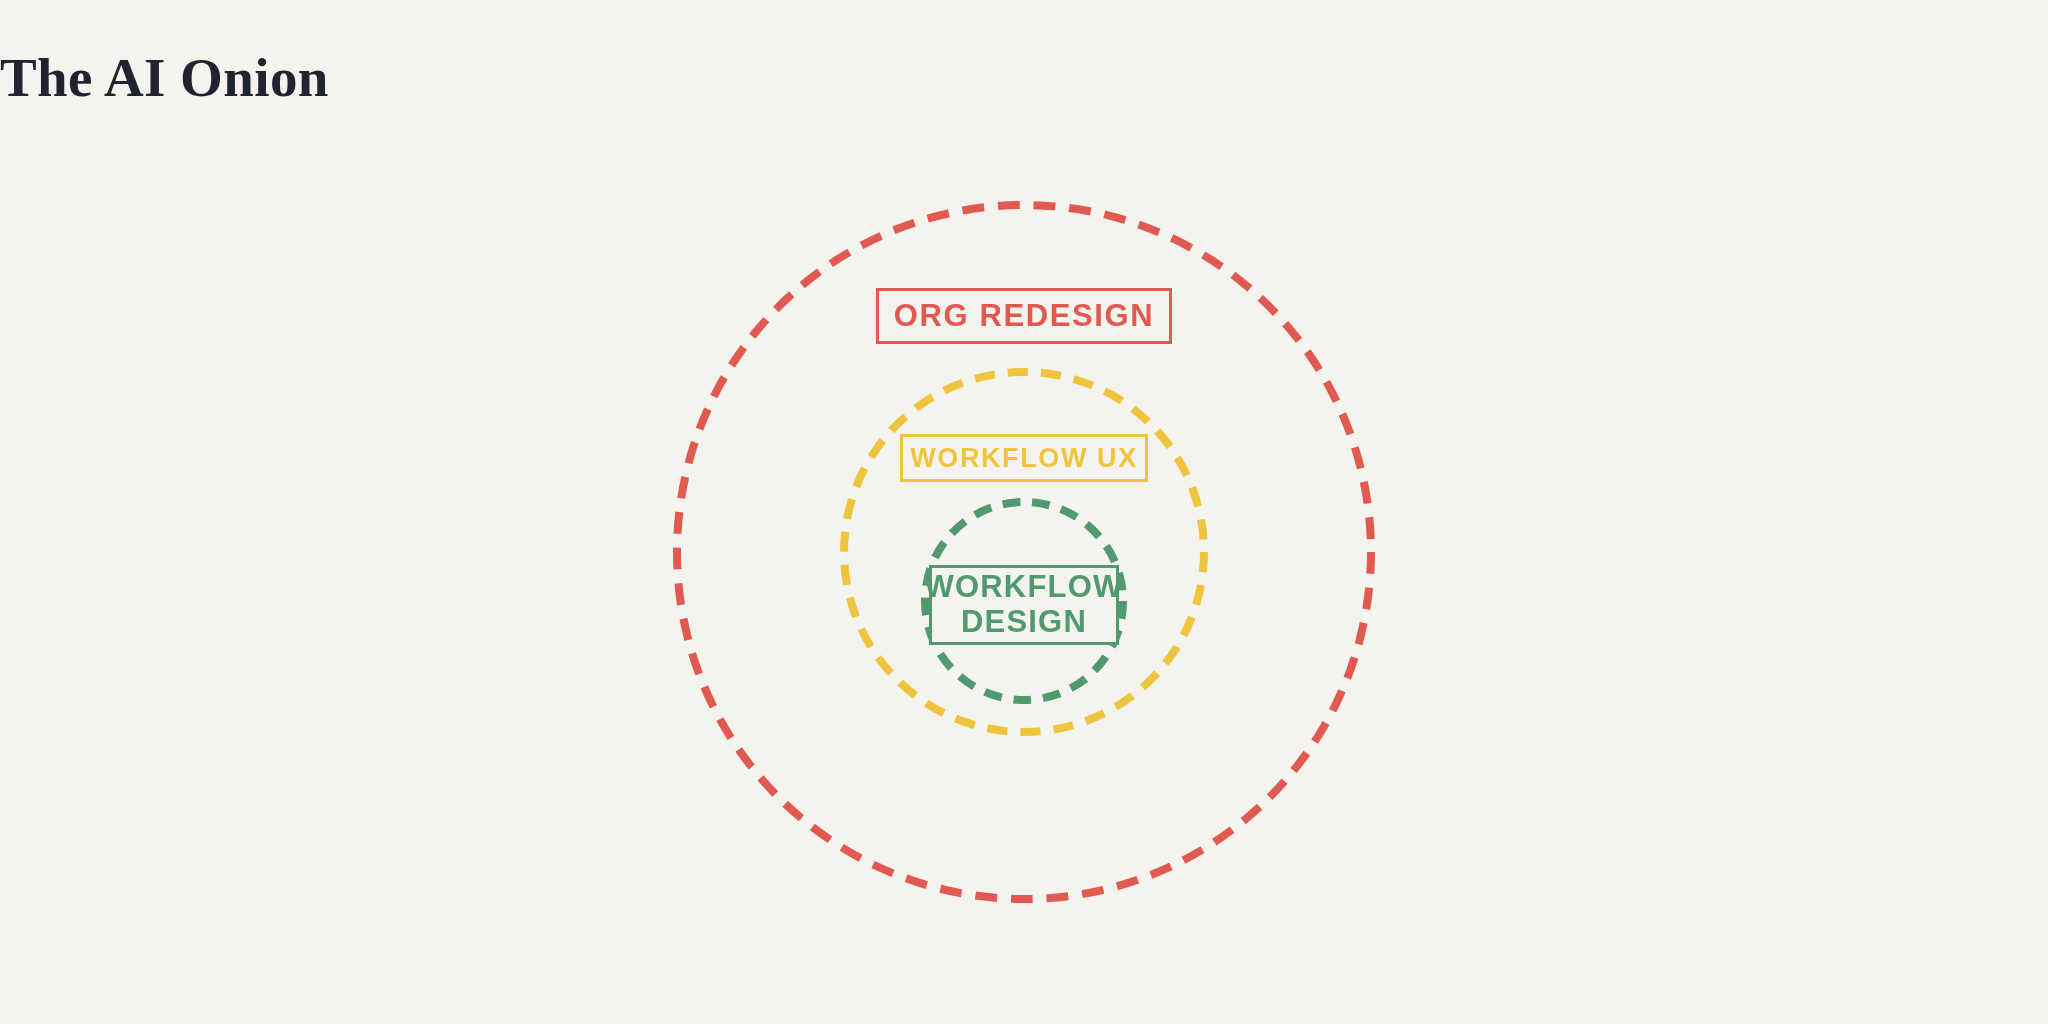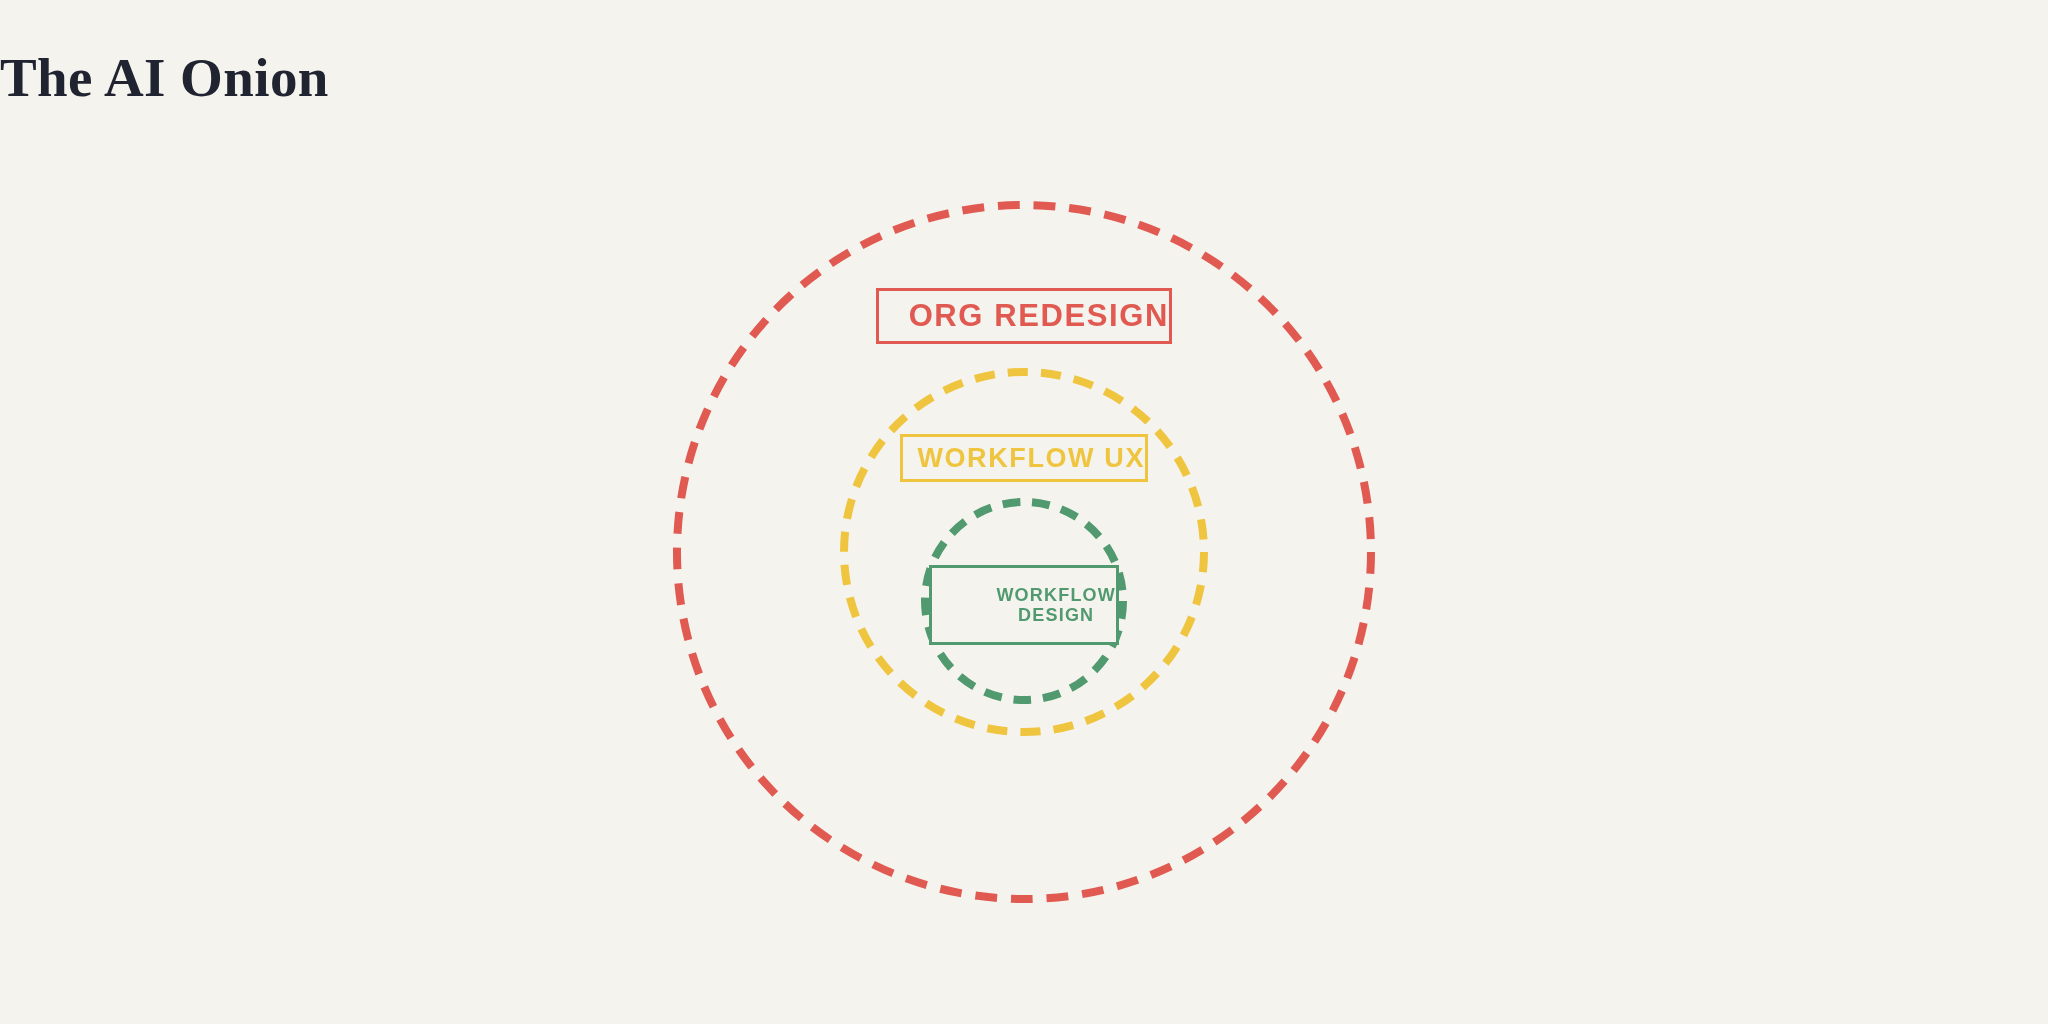--- a/index.html
+++ b/index.html
@@ -49,21 +49,21 @@
     display: block;
   }
 
   
   .label-box {
     position: absolute;
     box-sizing: border-box;
     background: #f5f3ee;
     display: flex;
     align-items: center;
-    justify-content: flex-end;
+    justify-content: center;
     text-align: center;
     font-family: "Liberation Sans", sans-serif;
     font-weight: bold;
     letter-spacing: 1.6px;
     line-height: 1.12;
     white-space: pre-line;
   }
 
   .label-outer {
     left: 876px;
@@ -85,21 +85,21 @@
     font-size: 27px;
   }
 
   .label-inner {
     left: 929px;
     top: 565px;
     width: 190px;
     height: 80px;
     border: 3px solid #51996e;
     color: #4d9268;
-    font-size: 18px;
+    font-size: 31px;
     letter-spacing: 1.2px;
   }
 </style>
 </head>
 <body style="background: rgb(245, 243, 238);">
 
 <div id="diagram-root" style="background: rgb(245, 243, 238);">
 
   <div class="title">The AI Onion</div>
 

